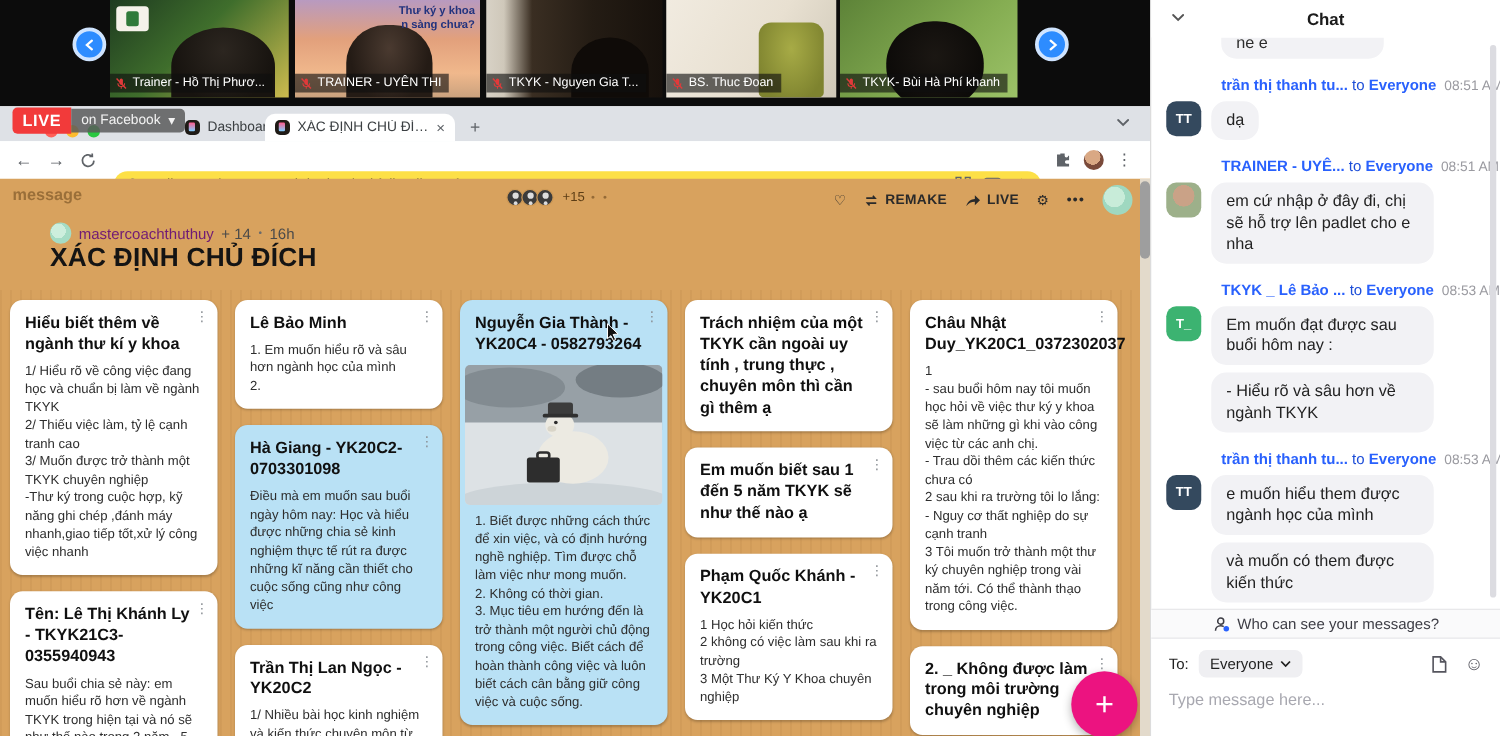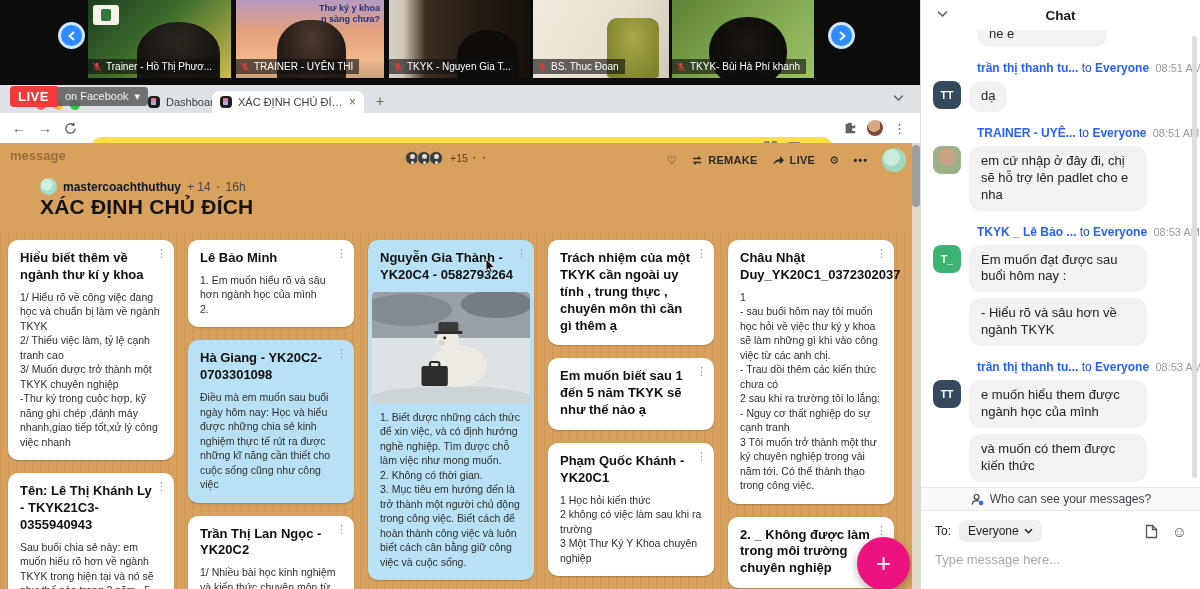--- a/index.html
+++ b/index.html
@@ -63,21 +63,21 @@
   .presence { position:absolute; left:410px; top:8px; display:flex; align-items:center; gap:3px; }
   .pres-av { width:14px; height:14px; border-radius:50%; background:#3b3b3b; border:1px solid #cf9a56; margin-left:-5px; position:relative; }
   .pres-av::after { content:""; position:absolute; left:4px; top:2px; width:5px; height:5px; border-radius:50%; background:#ddd; box-shadow:0 6px 0 -1px #ddd; }
   .pres-count { font-size:10.5px; color:#5c3d15; margin-left:4px; }
   .pres-dots { font-size:9px; color:rgba(92,61,21,0.55); margin-left:2px; letter-spacing:2px; }
   .padlet-actions { position:absolute; right:14px; top:5px; display:flex; align-items:center; gap:14px; color:#2a2a2a; }
   .pact { display:flex; align-items:center; gap:5px; font-size:11px; font-weight:bold; letter-spacing:0.3px; cursor:pointer; }
   .padlet-avatar { width:24px; height:24px; border-radius:50%; background:radial-gradient(circle at 40% 40%, #c8ecd9 0 40%, #9fd8c0 41% 100%); cursor:pointer; }
   .author-row { position:absolute; left:40px; top:35px; display:flex; align-items:center; gap:6px; font-size:12px; color:#2a2a2a; }
   .author-avatar { width:17px; height:17px; border-radius:50%; background:radial-gradient(circle at 40% 40%, #cdeedd 0 40%, #a5dcc5 41% 100%); }
-  .author-name { font-weight:bold; color:#0f172a; }
+  .author-name { font-weight:normal; color:#701a75; }
   .author-meta { color:#4a4a4a; } .author-dot { color:#6b6b6b; font-size:8px; } .author-time { color:#4a4a4a; }
   .board-title { position:absolute; left:40px; top:52px; font-size:21px; font-weight:800; color:#141414; letter-spacing:0.2px; }
   .board { position:absolute; left:0; top:97px; width:920px; bottom:0; }
   .pcol { position:absolute; top:0; width:166px; display:flex; flex-direction:column; gap:13px; }
   .pcol.c0{left:8px;} .pcol.c1{left:188px;} .pcol.c2{left:368px;} .pcol.c3{left:548px;} .pcol.c4{left:728px;}
   .card { position:relative; background:#fff; border-radius:10px; padding:10px 12px 11px 12px; box-shadow:0 1px 2px rgba(0,0,0,0.22); }
   .card.blue { background:#B9E1F5; }
   .card-menu { position:absolute; right:7px; top:7px; color:#8a8f94; font-size:11px; letter-spacing:0; cursor:pointer; }
   .card-title { font-size:13px; line-height:1.3; font-weight:bold; color:#101010; padding-right:8px; }
   .card-body { font-size:10.5px; line-height:1.38; color:#2e2e2e; margin-top:6px; white-space:pre-line; }

